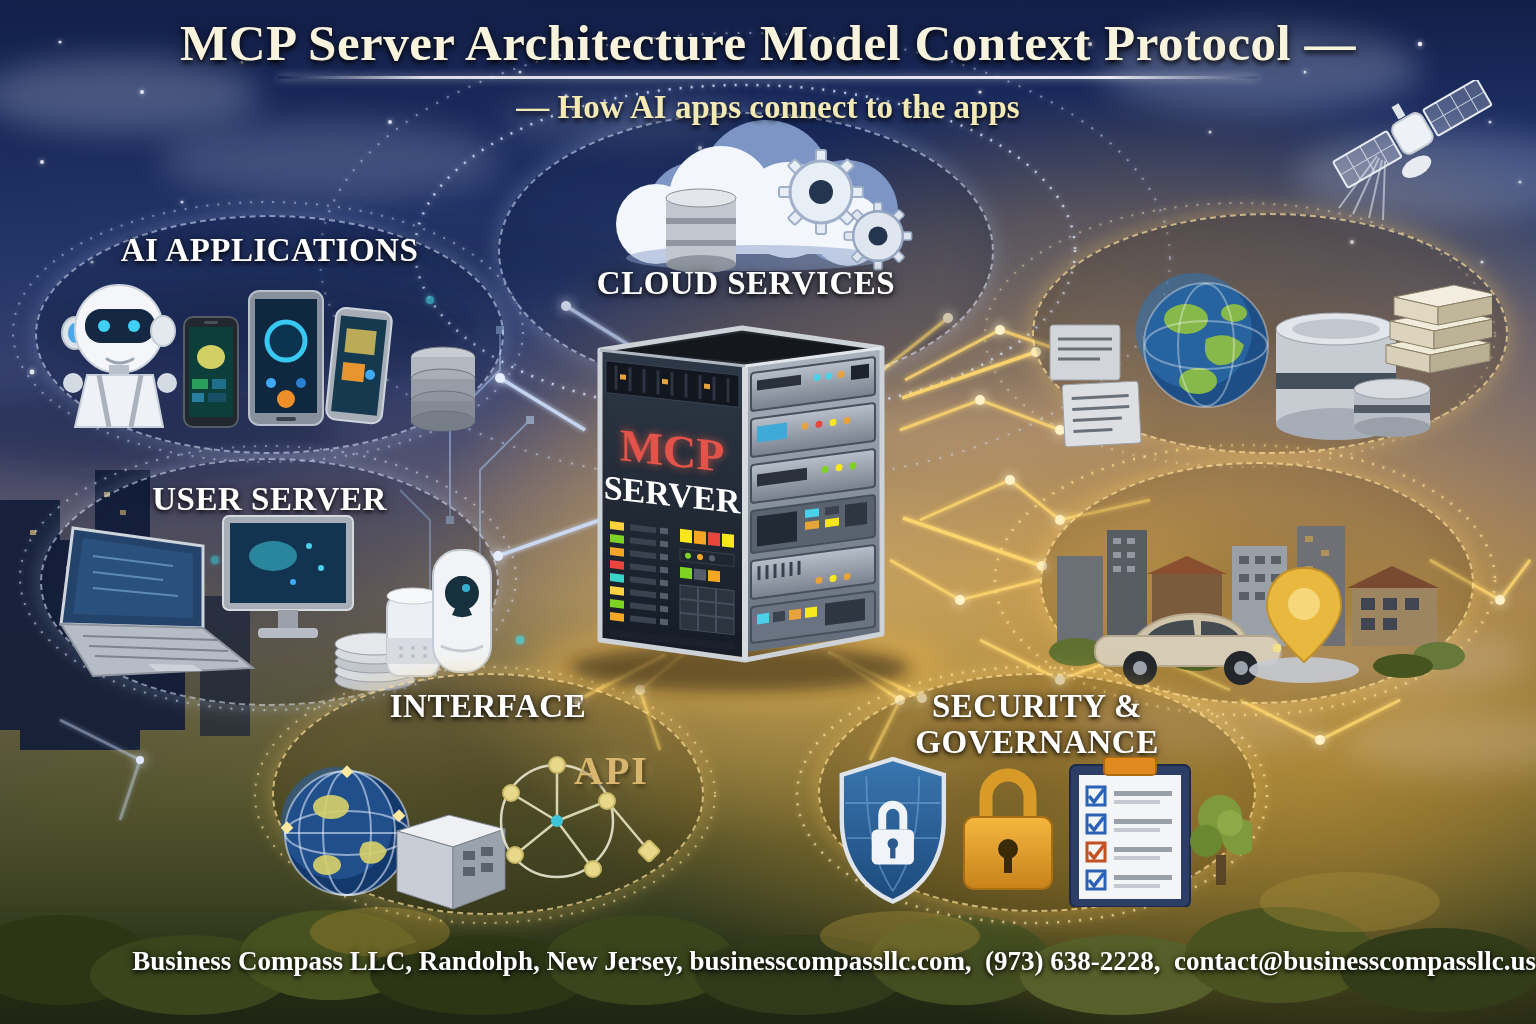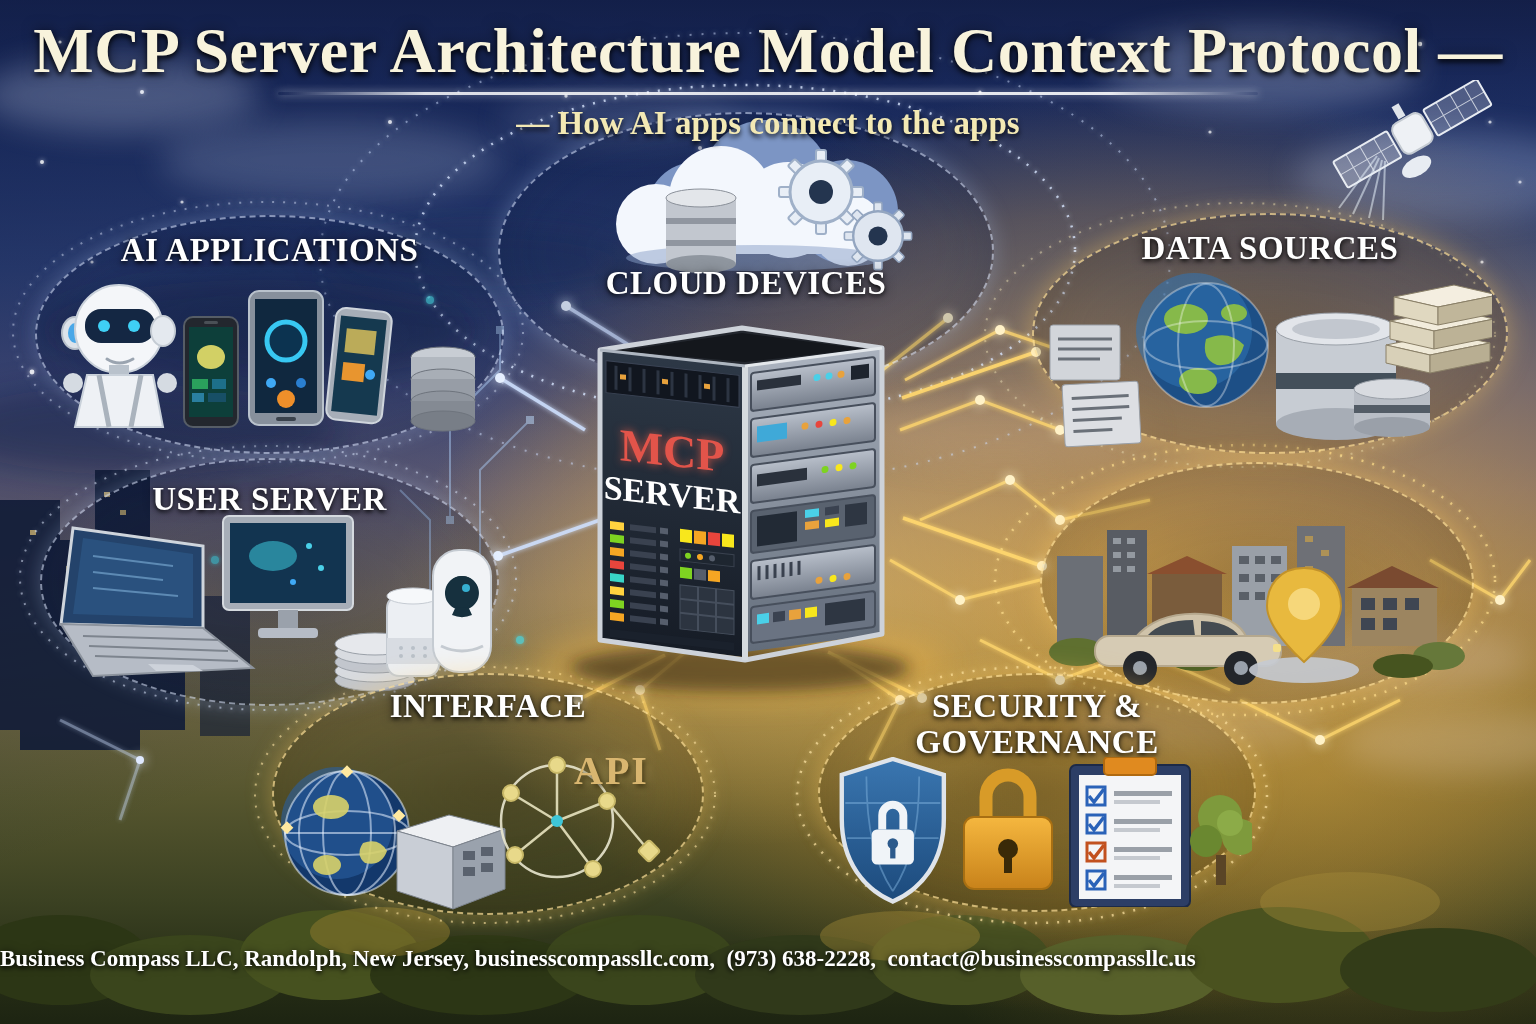--- a/index.html
+++ b/index.html
@@ -10,21 +10,21 @@
       radial-gradient(ellipse 520px 360px at 49% 58%, rgba(255,215,120,.40), transparent 70%),
       radial-gradient(ellipse 950px 620px at 74% 54%, rgba(247,185,70,.60), rgba(230,160,50,.26) 55%, transparent 75%),
       radial-gradient(ellipse 700px 500px at 86% 76%, rgba(210,160,60,.34), transparent 70%),
       linear-gradient(160deg, rgba(18,32,76,.55) 0%, rgba(18,32,76,.25) 35%, transparent 55%),
       linear-gradient(180deg,#141f47 0%,#1b2b5e 8%,#24376d 16%,#31457b 26%,#4d5480 38%,#6a6377 48%,#7d6f5e 58%,#70673f 68%,#55552e 78%,#3b4122 88%,#252c15 96%,#1d2412 100%);
   }
   .layer{position:absolute;left:0;top:0;width:100%;height:100%;}
   
   .header{position:absolute;left:0;top:14px;width:100%;text-align:center;z-index:6;}
   .title{
-    font-size:64px;font-weight:700;color:#f8f3dc;letter-spacing:.5px;
+    font-size:51px;font-weight:700;color:#f8f3dc;letter-spacing:.5px;
     text-shadow:0 3px 5px rgba(0,0,0,.85),0 0 14px rgba(0,0,0,.5);
   }
   .divider{
     margin:4px auto 0;width:980px;height:3px;border-radius:2px;
     background:linear-gradient(90deg,transparent,rgba(255,255,255,.85) 15%,rgba(255,255,255,.9) 85%,transparent);
     box-shadow:0 0 8px rgba(255,255,255,.55);
   }
   .subtitle{
     margin-top:10px;font-size:33px;font-weight:700;color:#f3e9b4;
     text-shadow:0 3px 5px rgba(0,0,0,.85);
@@ -46,22 +46,22 @@
     font-weight:700;font-size:33px;color:#ffffff;letter-spacing:.5px;line-height:1.08;
     text-shadow:0 2px 4px rgba(0,0,0,.85),0 0 12px rgba(0,0,0,.55);
   }
   .node svg{position:absolute;}
   .api-badge{
     position:absolute;font-weight:700;font-size:40px;color:#d9b670;letter-spacing:2px;
     text-shadow:2px 3px 5px rgba(40,30,5,.65),0 0 14px rgba(255,230,150,.35);
   }
   
   .footer{
-    position:absolute;left:0;top:946px;width:100%;text-align:left;z-index:6;
-    font-size:23px;font-weight:700;color:#ffffff;white-space:pre-wrap;
+    position:absolute;left:0;top:946px;width:100%;text-align:right;z-index:6;
+    font-size:27px;font-weight:700;color:#ffffff;white-space:pre-wrap;
     text-shadow:0 2px 4px rgba(0,0,0,.9),0 0 10px rgba(0,0,0,.6);
   }
   .abs{position:absolute;}
 </style>
 </head>
 <body>
 
 <div class="canvas">
 
   <svg class="layer" viewBox="0 0 1536 1024" style="z-index:1">
@@ -551,25 +551,24 @@
             <rect x="-5" y="-42" width="10" height="13" rx="2" transform="rotate(135)"></rect>
           <rect x="-5" y="-42" width="10" height="13" rx="2" transform="rotate(180)"></rect>
             <rect x="-5" y="-42" width="10" height="13" rx="2" transform="rotate(225)"></rect>
           <rect x="-5" y="-42" width="10" height="13" rx="2" transform="rotate(270)"></rect>
             <rect x="-5" y="-42" width="10" height="13" rx="2" transform="rotate(315)"></rect>
         </g>
         <circle r="31" fill="#dfe6f0" stroke="#94a6c0" stroke-width="3"></circle>
         <circle r="12" fill="#24354f"></circle>
       </g>
     </svg>
-    <div class="node-label" style="top:152px">CLOUD DEVICES</div>
+    <div class="node-label" style="top:152px">CLOUD SERVICES</div>
   </div>
 
   <div class="node node-gold" style="left:1032px;top:213px;width:472px;height:237px">
-    <div class="node-label" style="top:16px">DATA SOURCES</div>
     <svg style="left:14px;top:48px" width="444" height="185" viewBox="0 0 444 185">
       <g transform="translate(2,62)">
         <rect width="70" height="55" rx="3" fill="#d2d5da" stroke="#9aa0a8"></rect>
         <g stroke="#6a7078" stroke-width="3">
             <line x1="8" y1="14" x2="62" y2="14"></line>
             <line x1="8" y1="24" x2="62" y2="24"></line>
             <line x1="8" y1="34" x2="50" y2="34"></line>
           </g>
         <g transform="translate(12,60) rotate(-3)">
           <rect width="76" height="62" rx="3" fill="#dddfe3" stroke="#9aa0a8"></rect>

